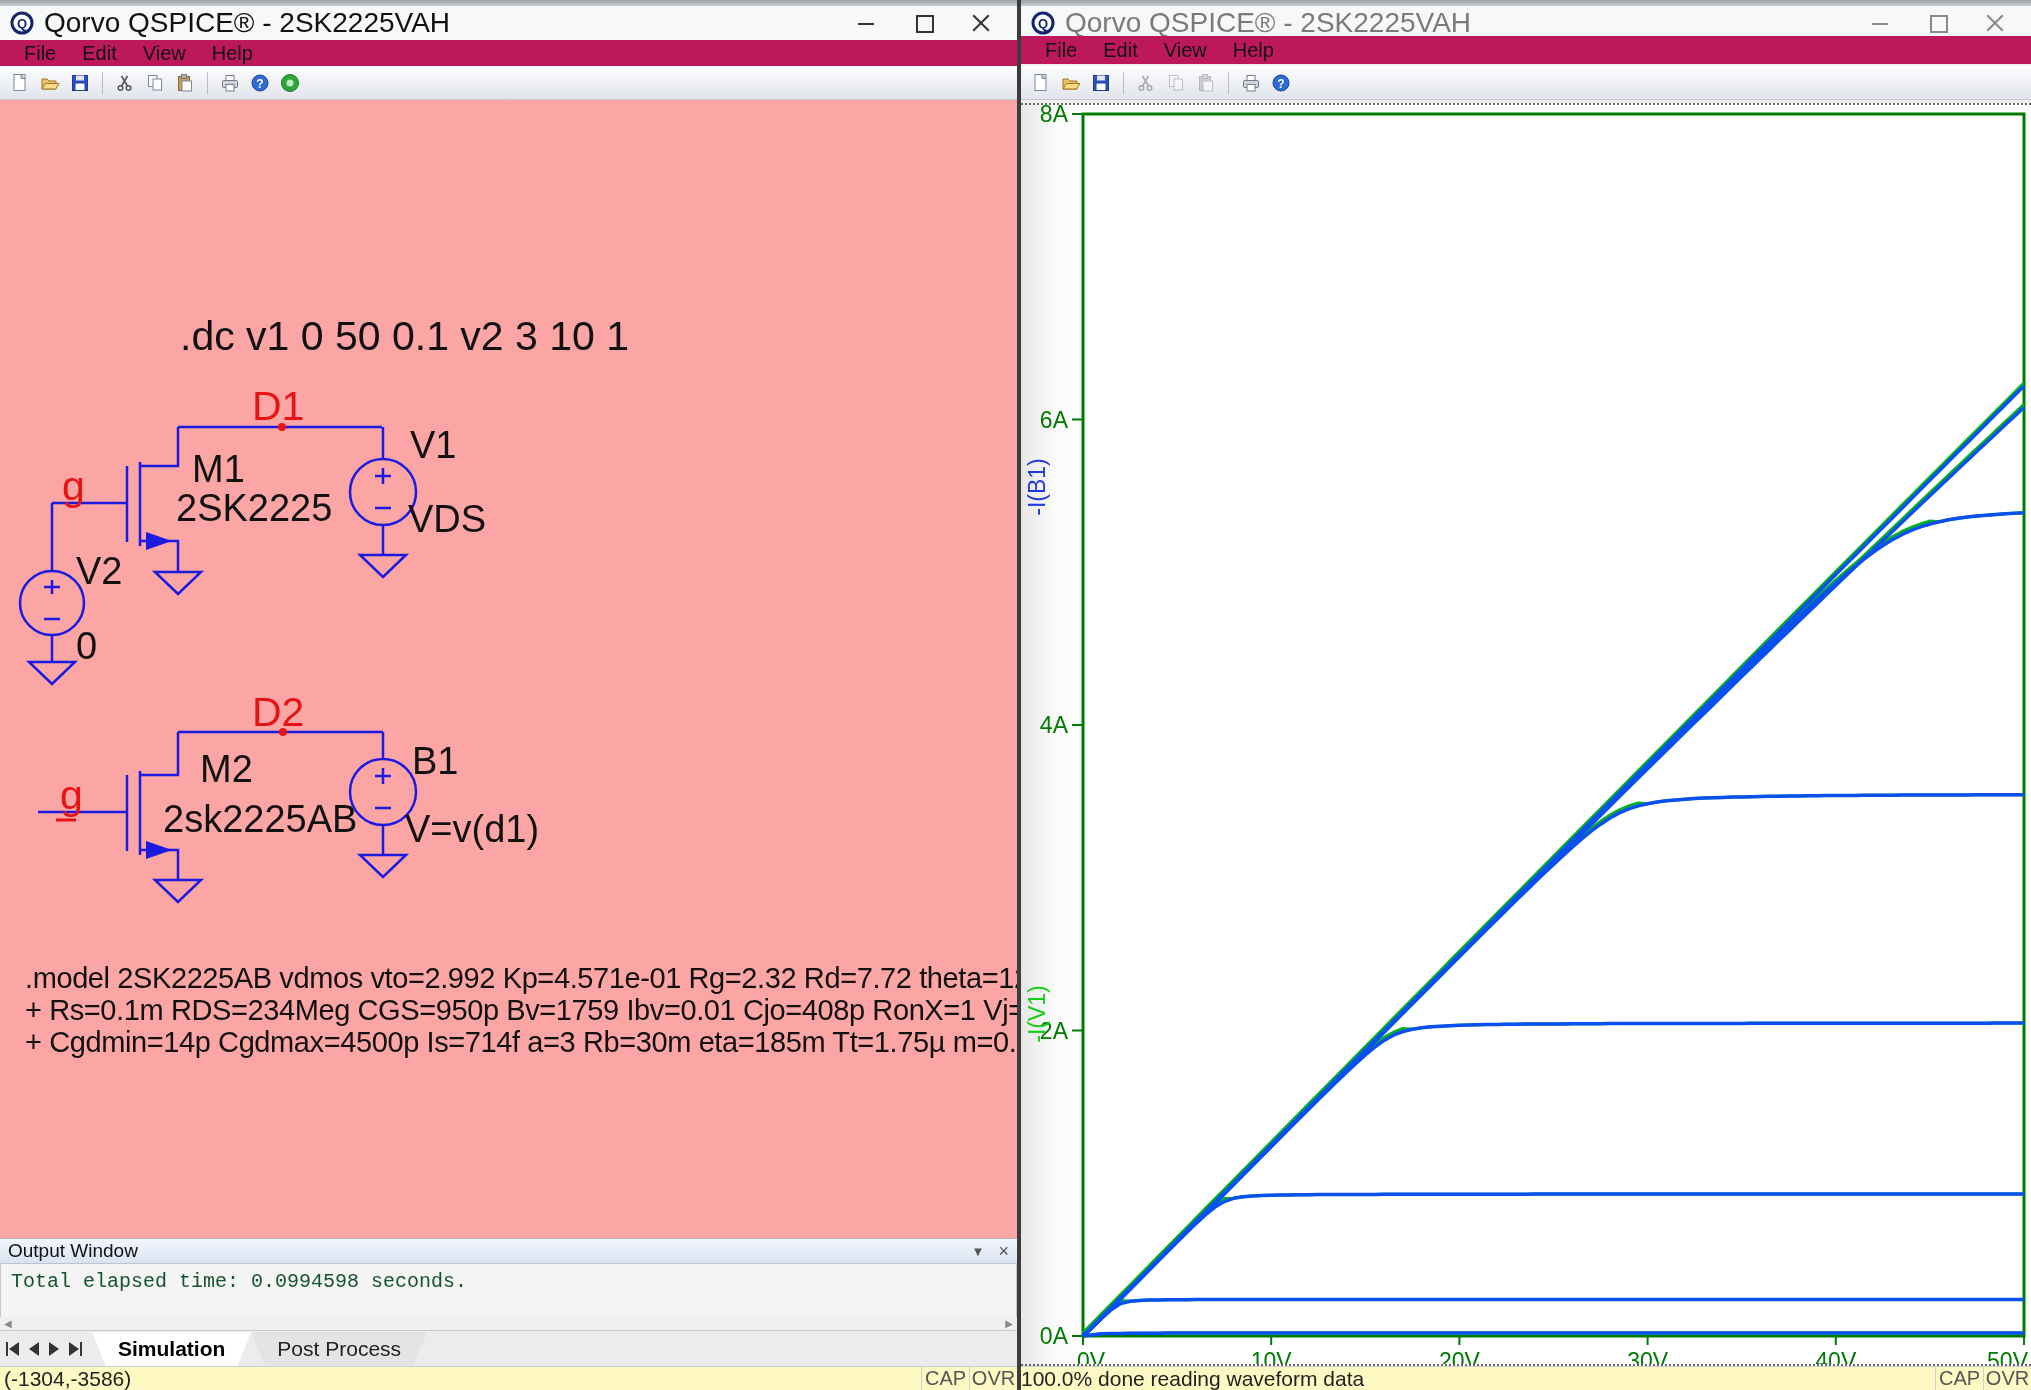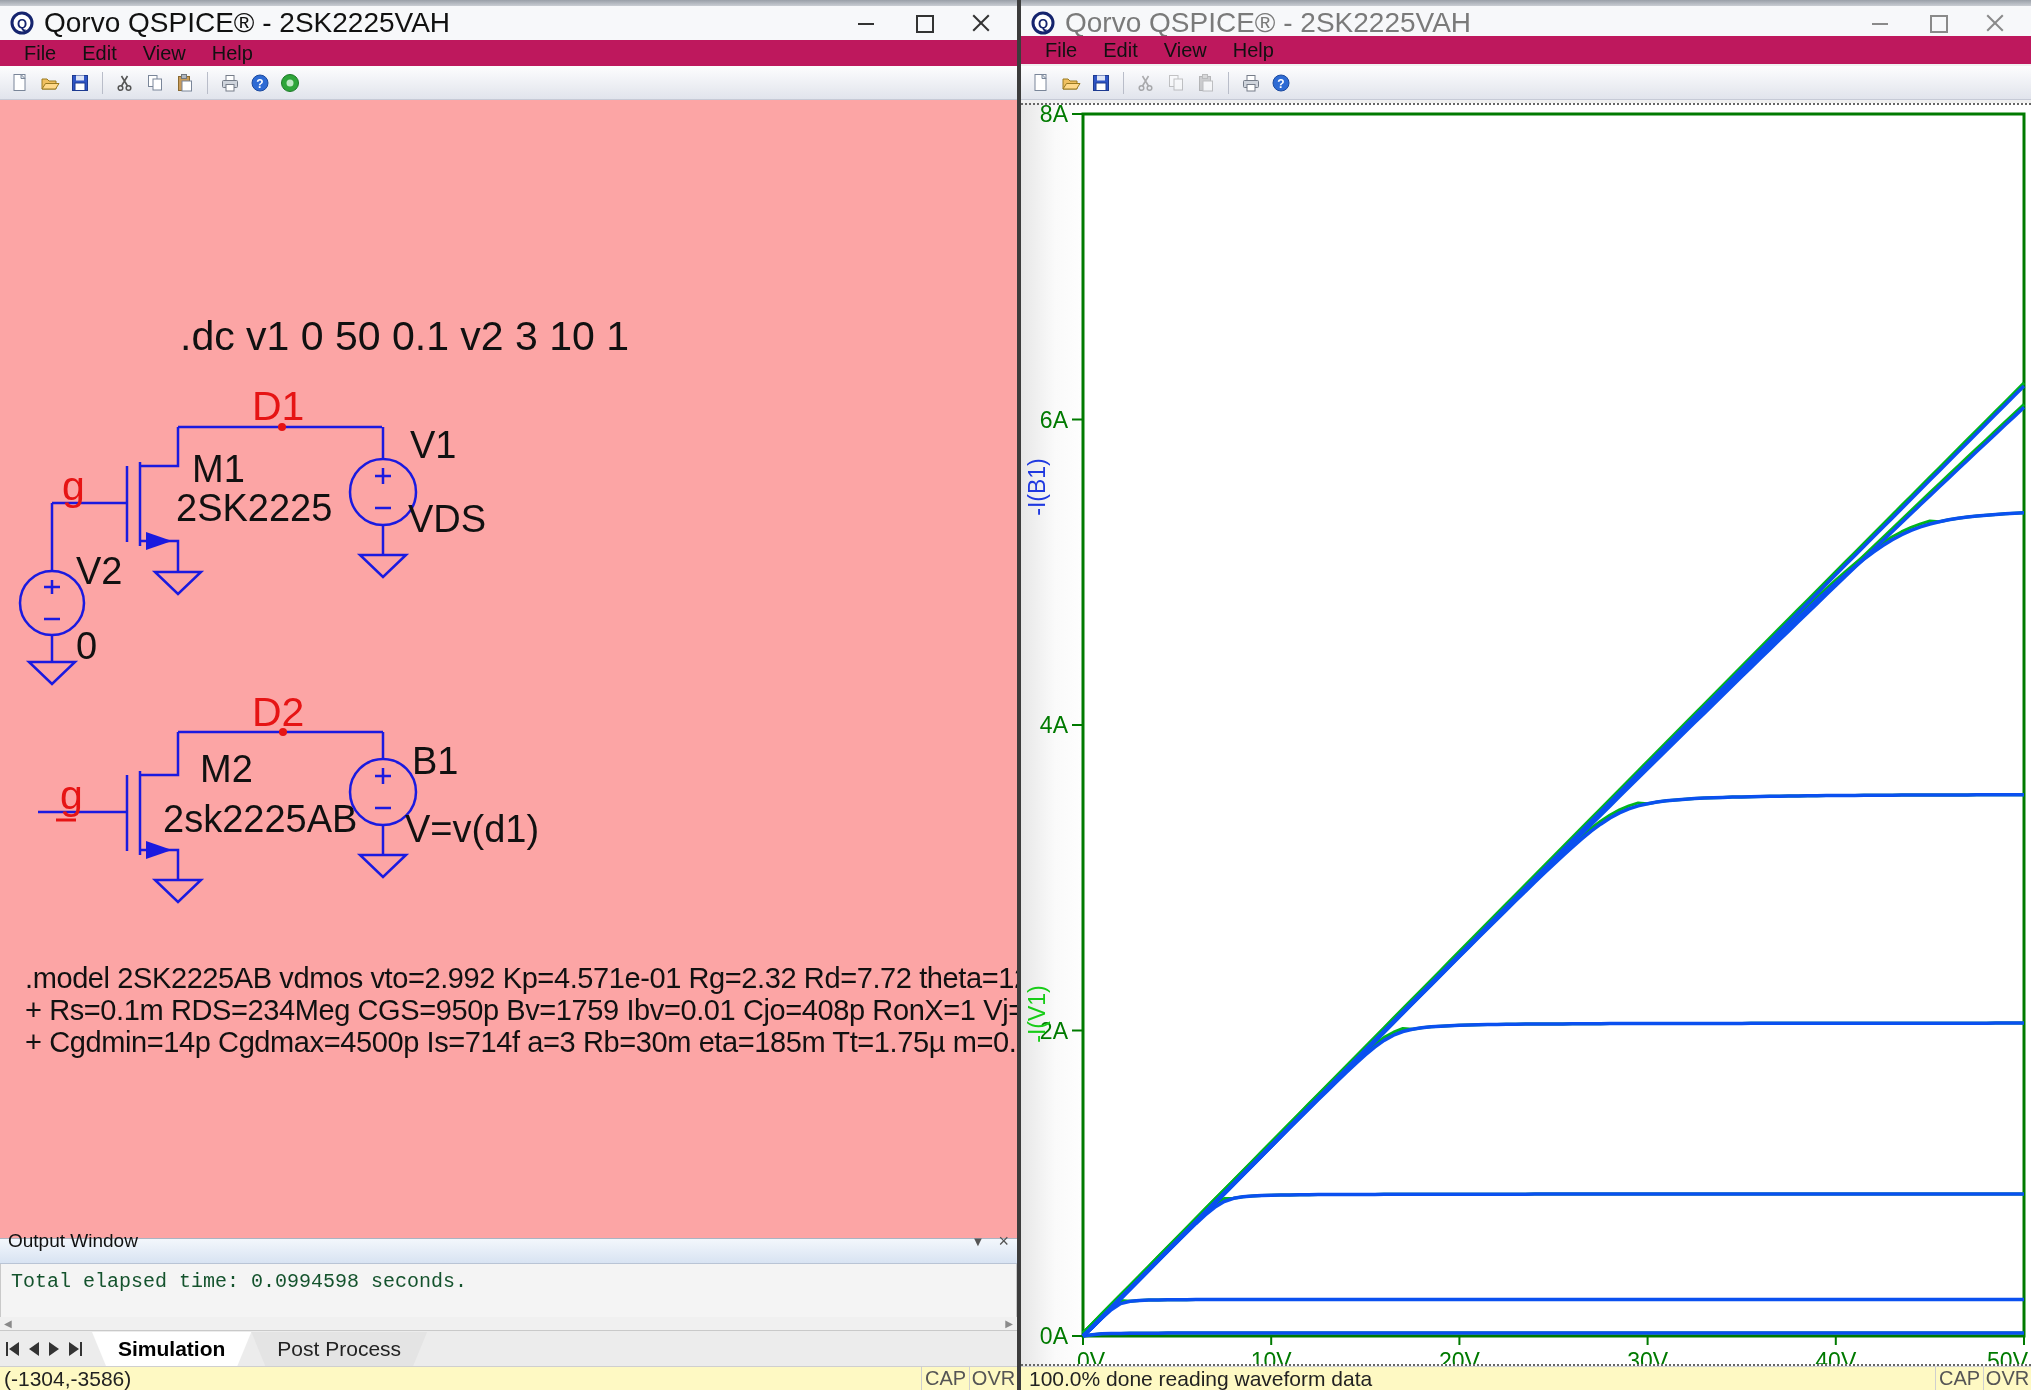--- a/index.html
+++ b/index.html
@@ -41,21 +41,21 @@
   
   #canvas { position:absolute; left:0; top:100px; width:1017px; height:1138px; background:#fca5a5; }
   .wire { stroke:#1a1ae0; stroke-width:2.5; fill:none; }
   .redmark { fill:#e61414; }
   .schtxt { font-family:"Liberation Sans",sans-serif; fill:#111; }
   .netlbl { font-family:"Liberation Sans",sans-serif; fill:#e61414; }
 
   
   #outwin { position:absolute; left:0; top:1238px; width:1017px; height:92px; border-top:1px solid #aab4c2; }
   #outhdr { height:25px; background:linear-gradient(#f3f7fc,#d8e3f2); border-bottom:1px solid #b9c4d5;
-            display:flex; align-items:flex-end; padding:11px 8px; font-size:19px; color:#111; }
+            display:flex; align-items:center; padding:11px 8px; font-size:19px; color:#111; }
   #outhdr .hico { margin-left:auto; display:flex; gap:14px; color:#555; font-size:14px; align-items:center; }
   #outbody { height:53px; background:#f4f4f4; border-left:1px solid #c9c9c9; border-right:1px solid #c9c9c9;
              font-family:"Liberation Mono","DejaVu Sans Mono",monospace; font-size:20px; color:#14532d; padding:6px 10px; }
   #outscroll { height:13px; background:#f0f0f0; display:flex; justify-content:space-between; align-items:center;
                padding:0 4px; color:#8a8a8a; font-size:10px; }
 
   
   #tabbar { position:absolute; left:0; top:1330px; width:1017px; height:36px; background:#ececec;
             border-top:1px solid #c9c9c9; display:flex; align-items:flex-start; }
   .navbtns { display:flex; gap:10px; align-items:center; height:100%; padding:0 10px 0 6px; }
@@ -65,21 +65,21 @@
   .bar { width:2px; height:14px; background:#333; }
   .tab { position:relative; height:34px; margin-top:1px; padding:0 26px; display:flex; align-items:center;
          font-size:21px; clip-path:polygon(14px 0,calc(100% - 14px) 0,100% 100%,0 100%);
          transform:scaleY(-1); }
   .tab > span { transform:scaleY(-1); }
   .tab.active { background:#fff; font-weight:bold; color:#000; }
   .tab.inactive { background:#e4e4e4; color:#222; }
   .statusbar { position:absolute; left:0; top:1366px; height:24px; background:#fef9c3; border-top:1px solid #cfcfcf;
                display:flex; align-items:center; font-size:21px; color:#222; }
   #win-left .statusbar { width:1017px; padding-left:4px; }
-  #win-right .statusbar { width:1010px; padding-left:8px; top:1366px;justify-content:space-between; }
+  #win-right .statusbar { width:1010px; top:1366px;justify-content:space-between; }
   .capovr { margin-left:auto; display:flex; height:100%; }
   .capovr div { width:48px; border-left:1px solid #cfcfcf; display:flex; align-items:center; justify-content:center;
                 color:#555; font-size:20px; }
 
   
   #plotpanel { position:absolute; left:0; top:103px; width:1010px; height:1263px;
                border-top:2px dotted #666; border-bottom:2px dotted #666;
                background:linear-gradient(90deg,#e7e7e7 0,#fafafa 34px,#ffffff 70px);
                cursor:crosshair; }
   #plot-svg { position:absolute; left:0; top:0; }

